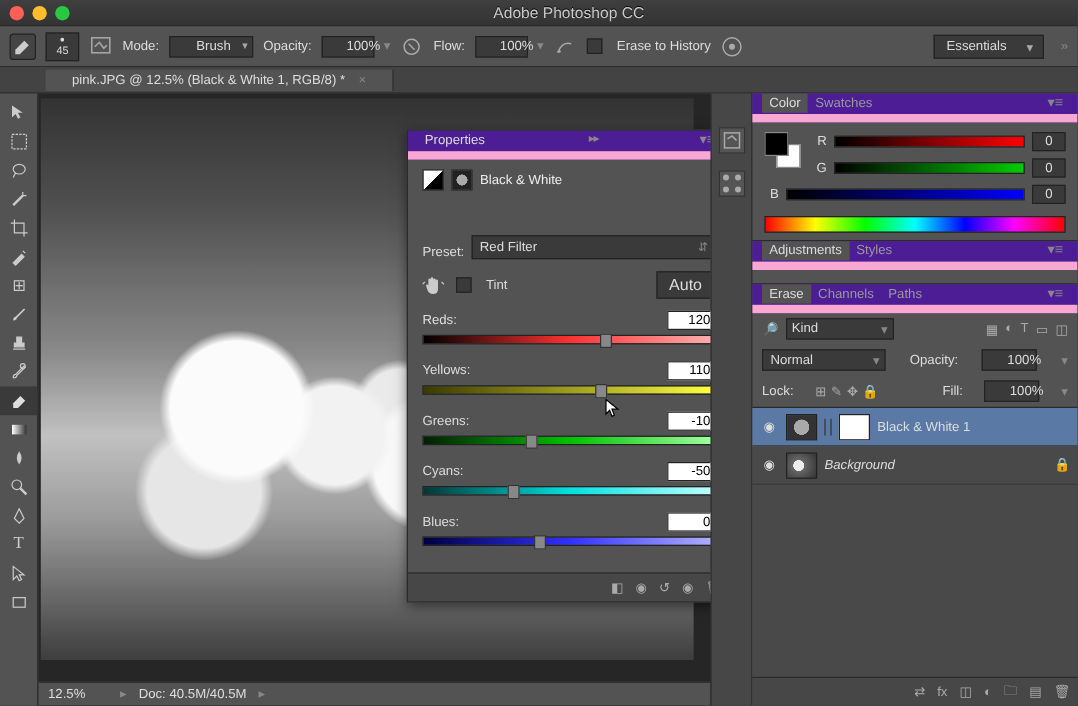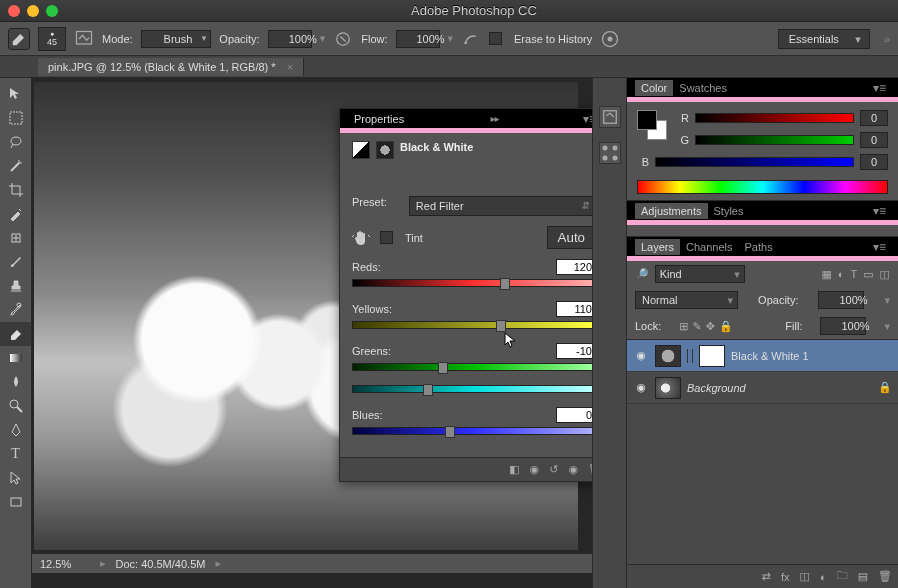--- a/index.html
+++ b/index.html
@@ -20,53 +20,53 @@
 .opt-select{background:#3a3a3a;border:1px solid #222;color:#ddd;padding:2px 18px 2px 22px;font-size:11px;position:relative;}
 .opt-select::after{content:"▾";position:absolute;right:4px;top:2px;font-size:9px;color:#aaa;}
 .opt-num{background:#3a3a3a;border:1px solid #222;color:#ddd;width:44px;padding:2px 20px;font-size:11px;}
 .opt-icon{width:20px;height:20px;display:flex;align-items:center;justify-content:center;color:#aaa;}
 .checkbox{width:13px;height:13px;border:1px solid #222;background:#3a3a3a;display:inline-block;vertical-align:middle;margin-right:4px;}
 .workspace-sel{margin-left:auto;background:#3a3a3a;border:1px solid #222;padding:3px 30px 3px 10px;color:#ddd;position:relative;}
 .workspace-sel::after{content:"▾";position:absolute;right:8px;top:3px;color:#aaa;}
 
 
 .doctab-bar{height:22px;background:#434343;display:flex;align-items:center;padding-left:38px;border-bottom:1px solid #2a2a2a;}
-.doctab{padding:3px 10px;background:#535353;color:#ddd;font-size:11px;border-right:1px solid #2a2a2a;}
+.doctab{padding:3px 22px;background:#535353;color:#ddd;font-size:11px;border-right:1px solid #2a2a2a;}
 .doctab .x{margin-left:8px;color:#888;}
 
 
 .workarea{display:flex; height:510px;}
 .toolbar{width:32px;background:#535353;border-right:1px solid #2a2a2a;display:flex;flex-direction:column;padding-top:4px;}
 .toolbar .tb{height:24px;display:flex;align-items:center;justify-content:center;color:#ccc;font-size:14px; position:relative;}
 .toolbar .tb svg{width:16px;height:16px;}
 .tb.sel{background:#3a3a3a;}
 
 .canvas-area{flex:1;background:#262626;position:relative;overflow:hidden;}
 .canvas-img{position:absolute;left:2px;top:4px;width:544px;height:468px;background:
   radial-gradient(circle at 30% 55%, #f0f0f0 12%, transparent 14%),
   radial-gradient(circle at 45% 60%, #e8e8e8 10%, transparent 12%),
   radial-gradient(circle at 60% 65%, #eee 11%, transparent 13%),
   radial-gradient(circle at 25% 70%, #ddd 9%, transparent 11%),
   radial-gradient(circle at 55% 55%, #e0e0e0 8%, transparent 10%),
   linear-gradient(180deg,#3a3a3a 0%,#555 20%,#888 45%,#bbb 60%,#999 75%,#444 100%);
   filter:contrast(1.1);
 }
-.statusbar{position:absolute;bottom:15px;left:0;right:0;height:20px;background:#535353;border-top:1px solid #2a2a2a;display:flex;align-items:center;padding:0 8px;gap:10px;color:#ddd;}
+.statusbar{position:absolute;bottom:0;left:0;right:0;height:20px;background:#535353;border-top:1px solid #2a2a2a;display:flex;align-items:center;padding:0 8px;gap:10px;color:#ddd;}
 .statusbar .zoom{width:50px;}
 
 
 .properties{position:absolute;left:307px;top:30px;width:270px;background:#535353;border:1px solid #2a2a2a;box-shadow:0 3px 10px rgba(0,0,0,.5);}
-.panel-tabbar{height:24px;background:#000000;display:flex;align-items:center;padding:0 8px;border-bottom:5px solid #f9a8d4;}
+.panel-tabbar{height:24px;background:#4c1d95;display:flex;align-items:flex-start;padding:0 8px;border-bottom:7px solid #f9a8d4;}
 .panel-tab{color:#ddd;font-size:11px;padding:2px 6px;}
 .panel-tabbar .collapse{margin-left:auto;color:#888;font-size:10px;letter-spacing:-1px;}
 .prop-body{padding:8px 12px;}
-.prop-header{display:flex;gap:6px;margin-bottom:10px;font-weight:bold;color:#eee;}
+.prop-header{display:flex;align-items:center;gap:6px;margin-bottom:10px;font-weight:normal;color:#eee;}
 .prop-chip{width:18px;height:18px;border:1px solid #333;background:linear-gradient(135deg,#fff 50%,#000 50%);}
 .prop-chip2{width:18px;height:18px;border:1px solid #333;background:radial-gradient(circle,#aaa 40%,#222 42%);}
-.preset-row{display:flex;align-items:flex-start;gap:22px;margin-bottom:10px;margin-top:37px;}
+.preset-row{display:flex;align-items:flex-end;gap:6px;margin-bottom:10px;margin-top:37px;}
 .preset-sel{flex:1;background:#3a3a3a;border:1px solid #222;padding:3px 6px;color:#ddd;position:relative;}
 .preset-sel::after{content:"⇵";position:absolute;right:5px;top:3px;color:#888;font-size:10px;}
 .tint-row{display:flex;align-items:center;gap:8px;margin-bottom:10px;}
 .hand-icon{width:20px;height:18px;}
 .auto-btn{margin-left:auto;background:#3a3a3a;border:1px solid #222;padding:3px 10px;color:#ddd;}
 .slider-group{margin-bottom:14px;}
 .slider-top{display:flex;align-items:center;justify-content:space-between;margin-bottom:4px;}
 .slider-val{width:40px;background:#fff;color:#000;border:1px solid #222;text-align:right;padding:1px 3px;font-size:11px;}
 .slider-track{height:8px;position:relative;border:1px solid #222;}
 .slider-thumb{position:absolute;top:-2px;width:10px;height:12px;background:#888;border:1px solid #333;transform:translateX(-50%);}
@@ -351,20 +351,24 @@
           <div class="slider-top">
             <span>Greens:</span>
             <input class="slider-val" value="-10" style="">
           </div>
           <div class="slider-track grad-green">
               <div class="slider-thumb" style="left:37%"></div>
             </div>
         </div>
 
         <div class="slider-group">
+          <div class="slider-top">
+            <span>Cyans:</span>
+            <input class="slider-val" value="-50" style="">
+          </div>
           <div class="slider-track grad-cyan">
               <div class="slider-thumb" style="left:31%"></div>
             </div>
         </div>
 
         <div class="slider-group">
           <div class="slider-top">
             <span>Blues:</span>
             <input class="slider-val" value="0" style="">
           </div>
@@ -449,21 +453,21 @@
     <div class="adjustments-panel">
       <div class="panel-tabbar">
         <span class="panel-tab" style="background:#535353">Adjustments</span>
         <span class="panel-tab" style="color:#999">Styles</span>
         <span class="panel-menu">▾≡</span>
       </div>
     </div>
 
     <div class="layers-panel">
       <div class="panel-tabbar">
-        <span class="panel-tab" style="background:#535353">Layers</span>
+        <span class="panel-tab" style="background:#535353">Erase</span>
         <span class="panel-tab" style="color:#999">Channels</span>
         <span class="panel-tab" style="color:#999">Paths</span>
         <span class="panel-menu">▾≡</span>
       </div>
       <div class="layers-toolbar">
         <span style="color:#aaa">🔎</span>
         <div class="kind-sel">Kind</div>
         <div class="layer-filter-icons">
           <span>▦</span>
           <span>◐</span>

